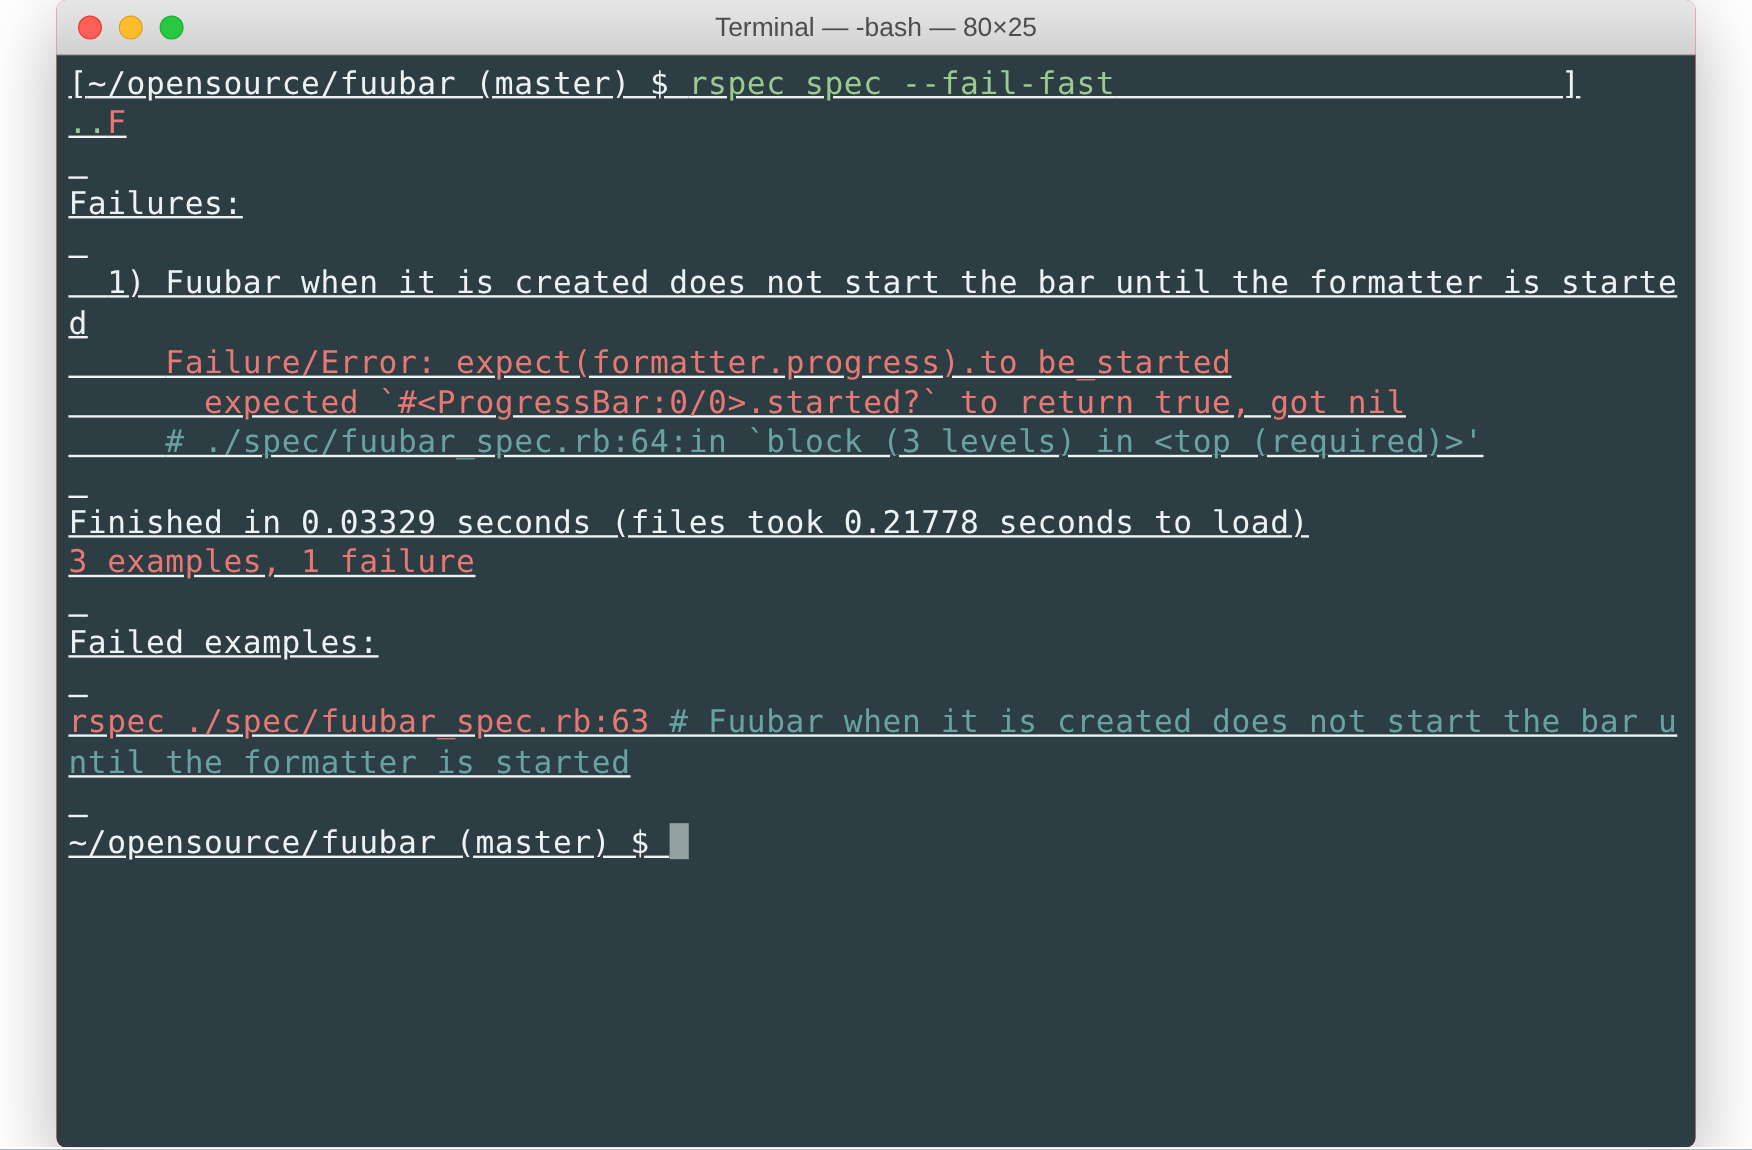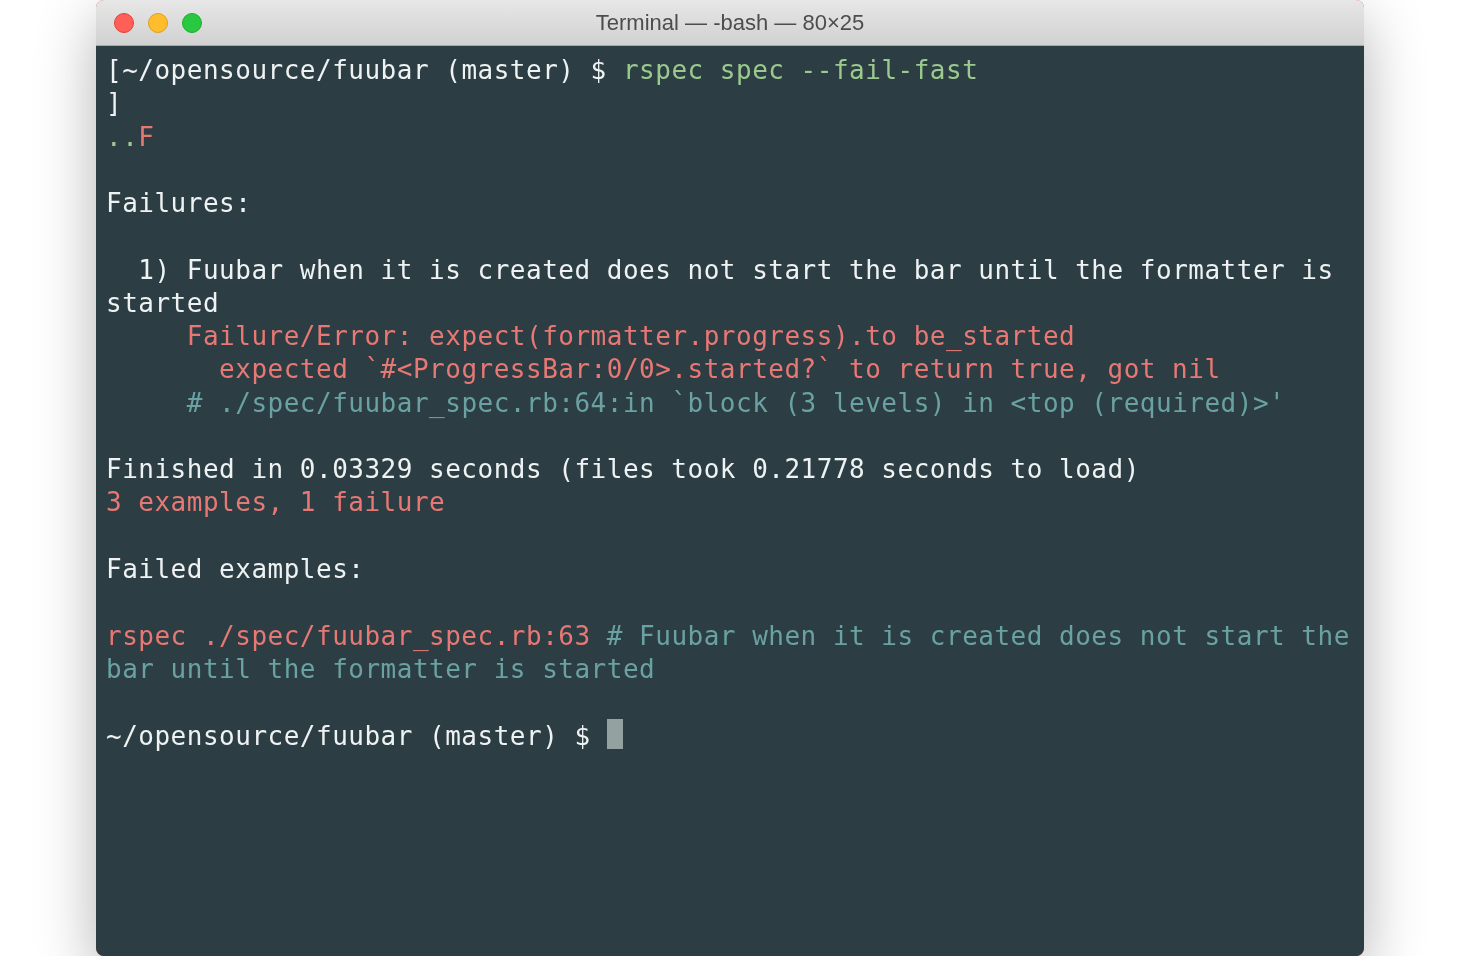--- a/index.html
+++ b/index.html
@@ -9,21 +9,21 @@
     }
     body {
       background: #fff;
       font-family: -apple-system, BlinkMacSystemFont, "Helvetica Neue", sans-serif;
       display: flex;
       justify-content: center;
       align-items: flex-start;
       padding: 0;
     }
     .window {
-      width: 1268px;
+      width: 1366px;
       border-radius: 8px;
       overflow: hidden;
       box-shadow: 0 20px 60px rgba(0,0,0,0.3);
       background: #ef4444;
     }
     .titlebar {
       height: 46px;
       background: linear-gradient(to bottom, #e7e7e7, #d1d1d1);
       display: flex;
       align-items: center;
@@ -57,20 +57,21 @@
       background: #2c3e44;
       padding: 8px 2px 20px 10px;
       font-family: "SF Mono", "Menlo", "Monaco", "Consolas", monospace;
       font-size: 26px;
       line-height: 1.28;
       color: #eef2f3;
       min-height: 910px;
       white-space: pre-wrap;
       word-break: break-all;
       letter-spacing: 0.5px;
+      text-decoration: underline;
     }
     .c-white { color: #eef2f3; }
     .c-green { color: #9bc98e; }
     .c-red { color: #e77874; }
     .c-cyan { color: #6aa2a3; }
     .cursor {
       display: inline-block;
       width: 16px;
       height: 30px;
       background: #93a1a1;

